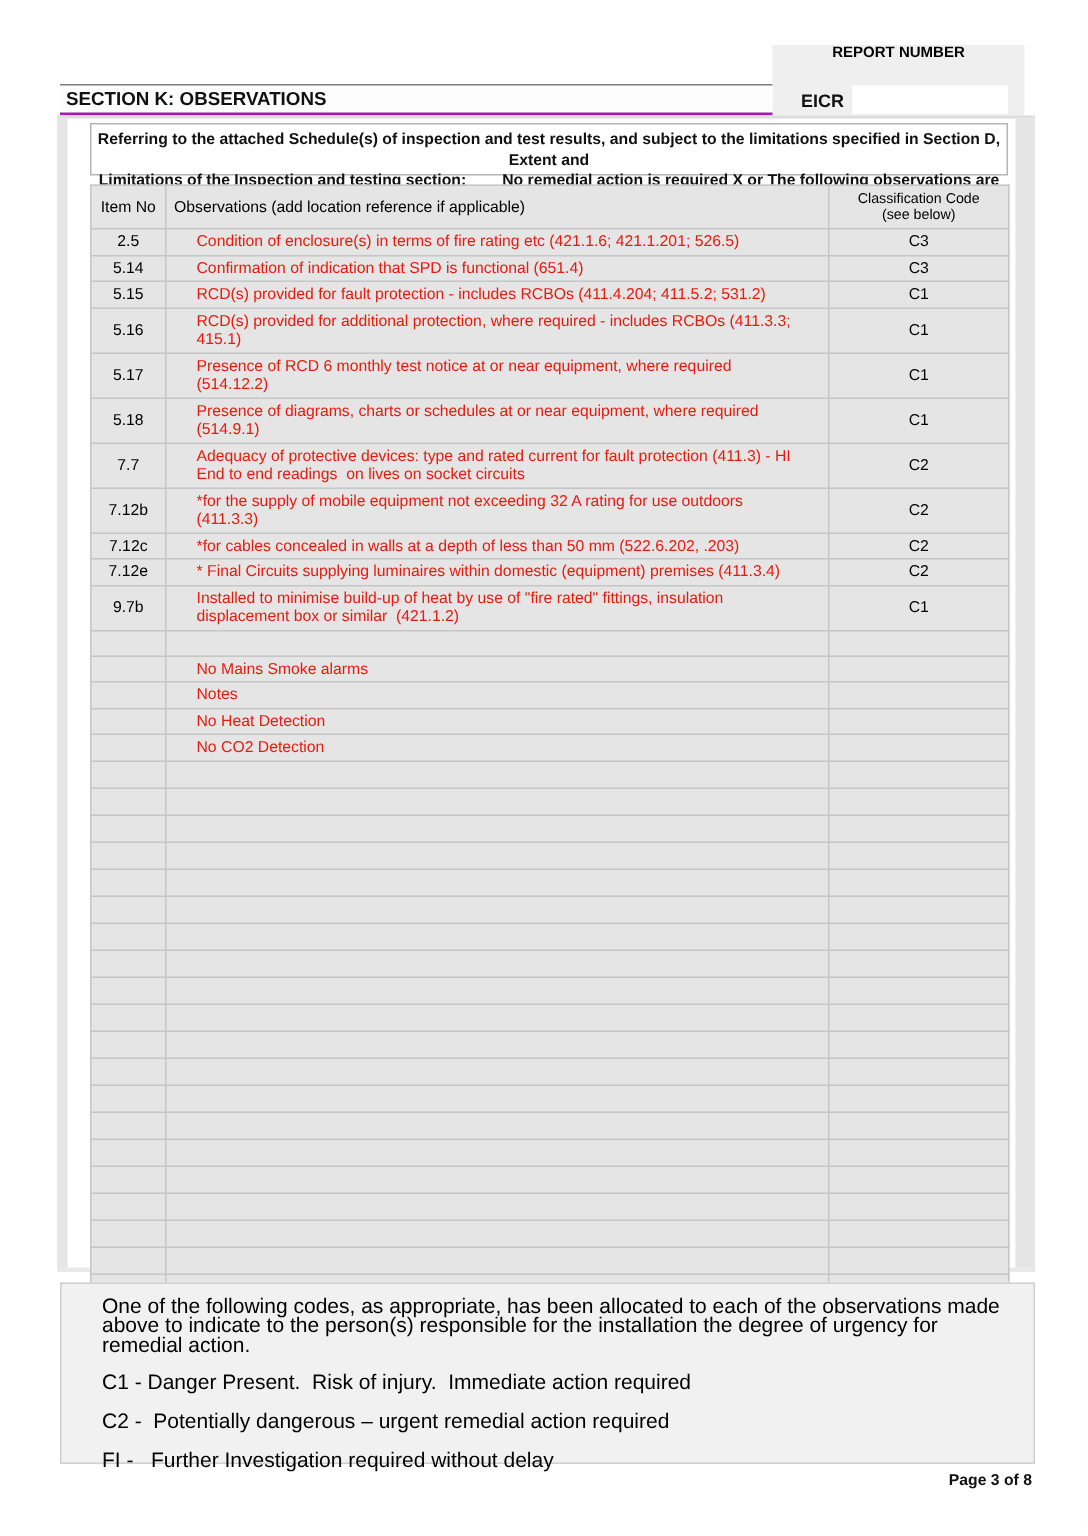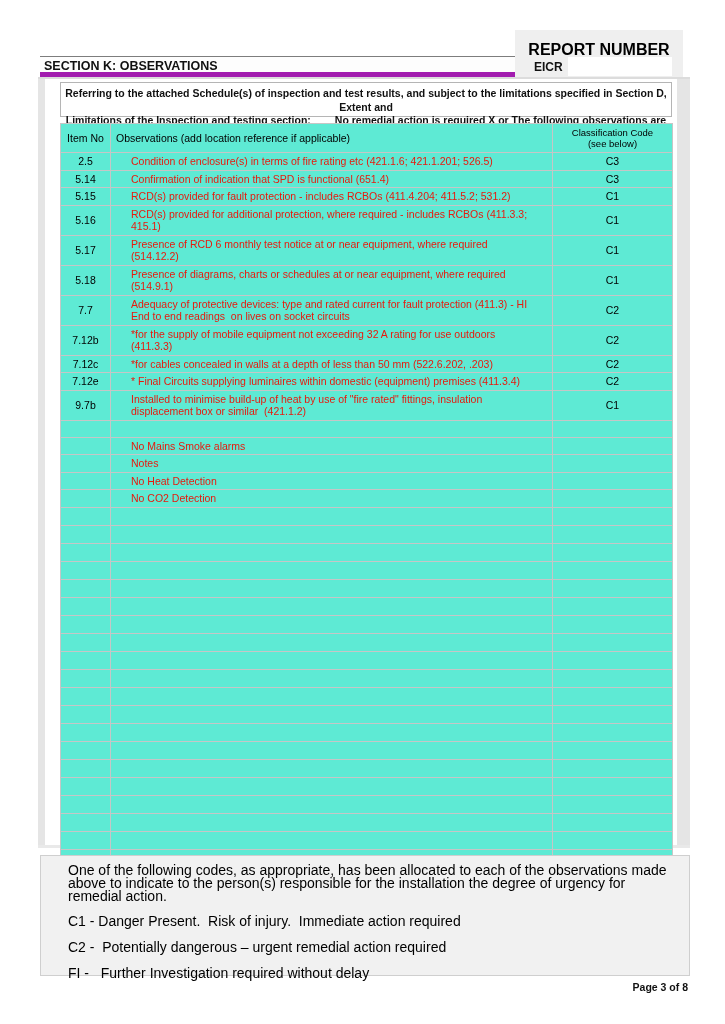--- a/index.html
+++ b/index.html
@@ -8,48 +8,48 @@
     font-family:"Liberation Sans","DejaVu Sans",sans-serif;
     color:#111;
     width:725px; height:1024px;
     position:relative;
     overflow:hidden;
   }
   .page { position:absolute; left:0; top:0; width:725px; height:1024px; background:#fff; }
 
   
   .report-box { position:absolute; left:515px; top:30px; width:168px; height:48px; background:#efefef; }
-  .report-label { padding-top:11px; text-align:center; font-weight:bold; font-size:16px; color:#000; }
+  .report-label { padding-top:0; text-align:center; font-weight:bold; font-size:10px; color:#000; }
   .eicr-label { position:absolute; left:19px; top:30px; font-weight:bold; font-size:12px; }
   .eicr-field { position:absolute; left:53px; top:27px; width:104px; height:19px; background:#ffffff; border:none; }
 
   
   .section-bar {
     position:absolute; left:40px; top:56px; width:475px; height:21px;
     background:#fdfdfd;
-    border-top:1px solid #7d7d7d; border-bottom:5px solid #a21caf;
+    border-top:1px solid #7d7d7d; border-bottom:2px solid #a21caf;
     font-weight:bold; font-size:12.5px; line-height:19px; padding-left:4px;
   }
 
   
   .panel { position:absolute; left:38px; top:77px; width:652px; height:771px; background:#ffffff; border-top:2px solid #dcdcdc; }
   .strip-left  { position:absolute; left:0; top:0; width:7px;  height:100%; background:#e5e5e5; }
   .strip-right { position:absolute; right:0; top:0; width:13px; height:100%; background:#e5e5e5; }
   .strip-bottom{ position:absolute; left:0; bottom:0; width:100%; height:3px; background:#e9e9e9; }
 
   .intro-box {
     position:absolute; left:22px; top:3px; width:612px; height:35px;
     border:1px solid #b5b5b5; background:#fff;
     font-weight:bold; font-size:10.5px; text-align:center;
     padding-top:4px; line-height:13.5px;
   }
   .intro-gap { display:inline-block; width:24px; }
 
   
-  .obs-table { position:absolute; left:22px; top:44px; width:612px; border-collapse:collapse; table-layout:fixed; background:#5eead4; }
+  .obs-table { position:absolute; left:22px; top:44px; width:612px; border-collapse:collapse; table-layout:fixed; background:#e5e5e5; }
   .obs-table th, .obs-table td { border:1px solid #c6c6c6; font-size:10.5px; vertical-align:middle; }
   .obs-table thead th { height:29px; font-weight:normal; color:#000; }
   th.c-item { width:50px; }
   th.c-obs  { width:442px; text-align:left; padding-left:5px; }
   th.c-code { width:120px; font-size:9.5px; line-height:11px; }
   td.c-item { text-align:center; color:#000; }
   td.c-obs  { color:var(--obs-red); padding:2px 20px; white-space:pre-wrap; line-height:12.5px; text-align:left; }
   td.c-code { text-align:center; color:#000; }
   tr.r-data  { height:17px; }
   tr.r-empty { height:18px; }

